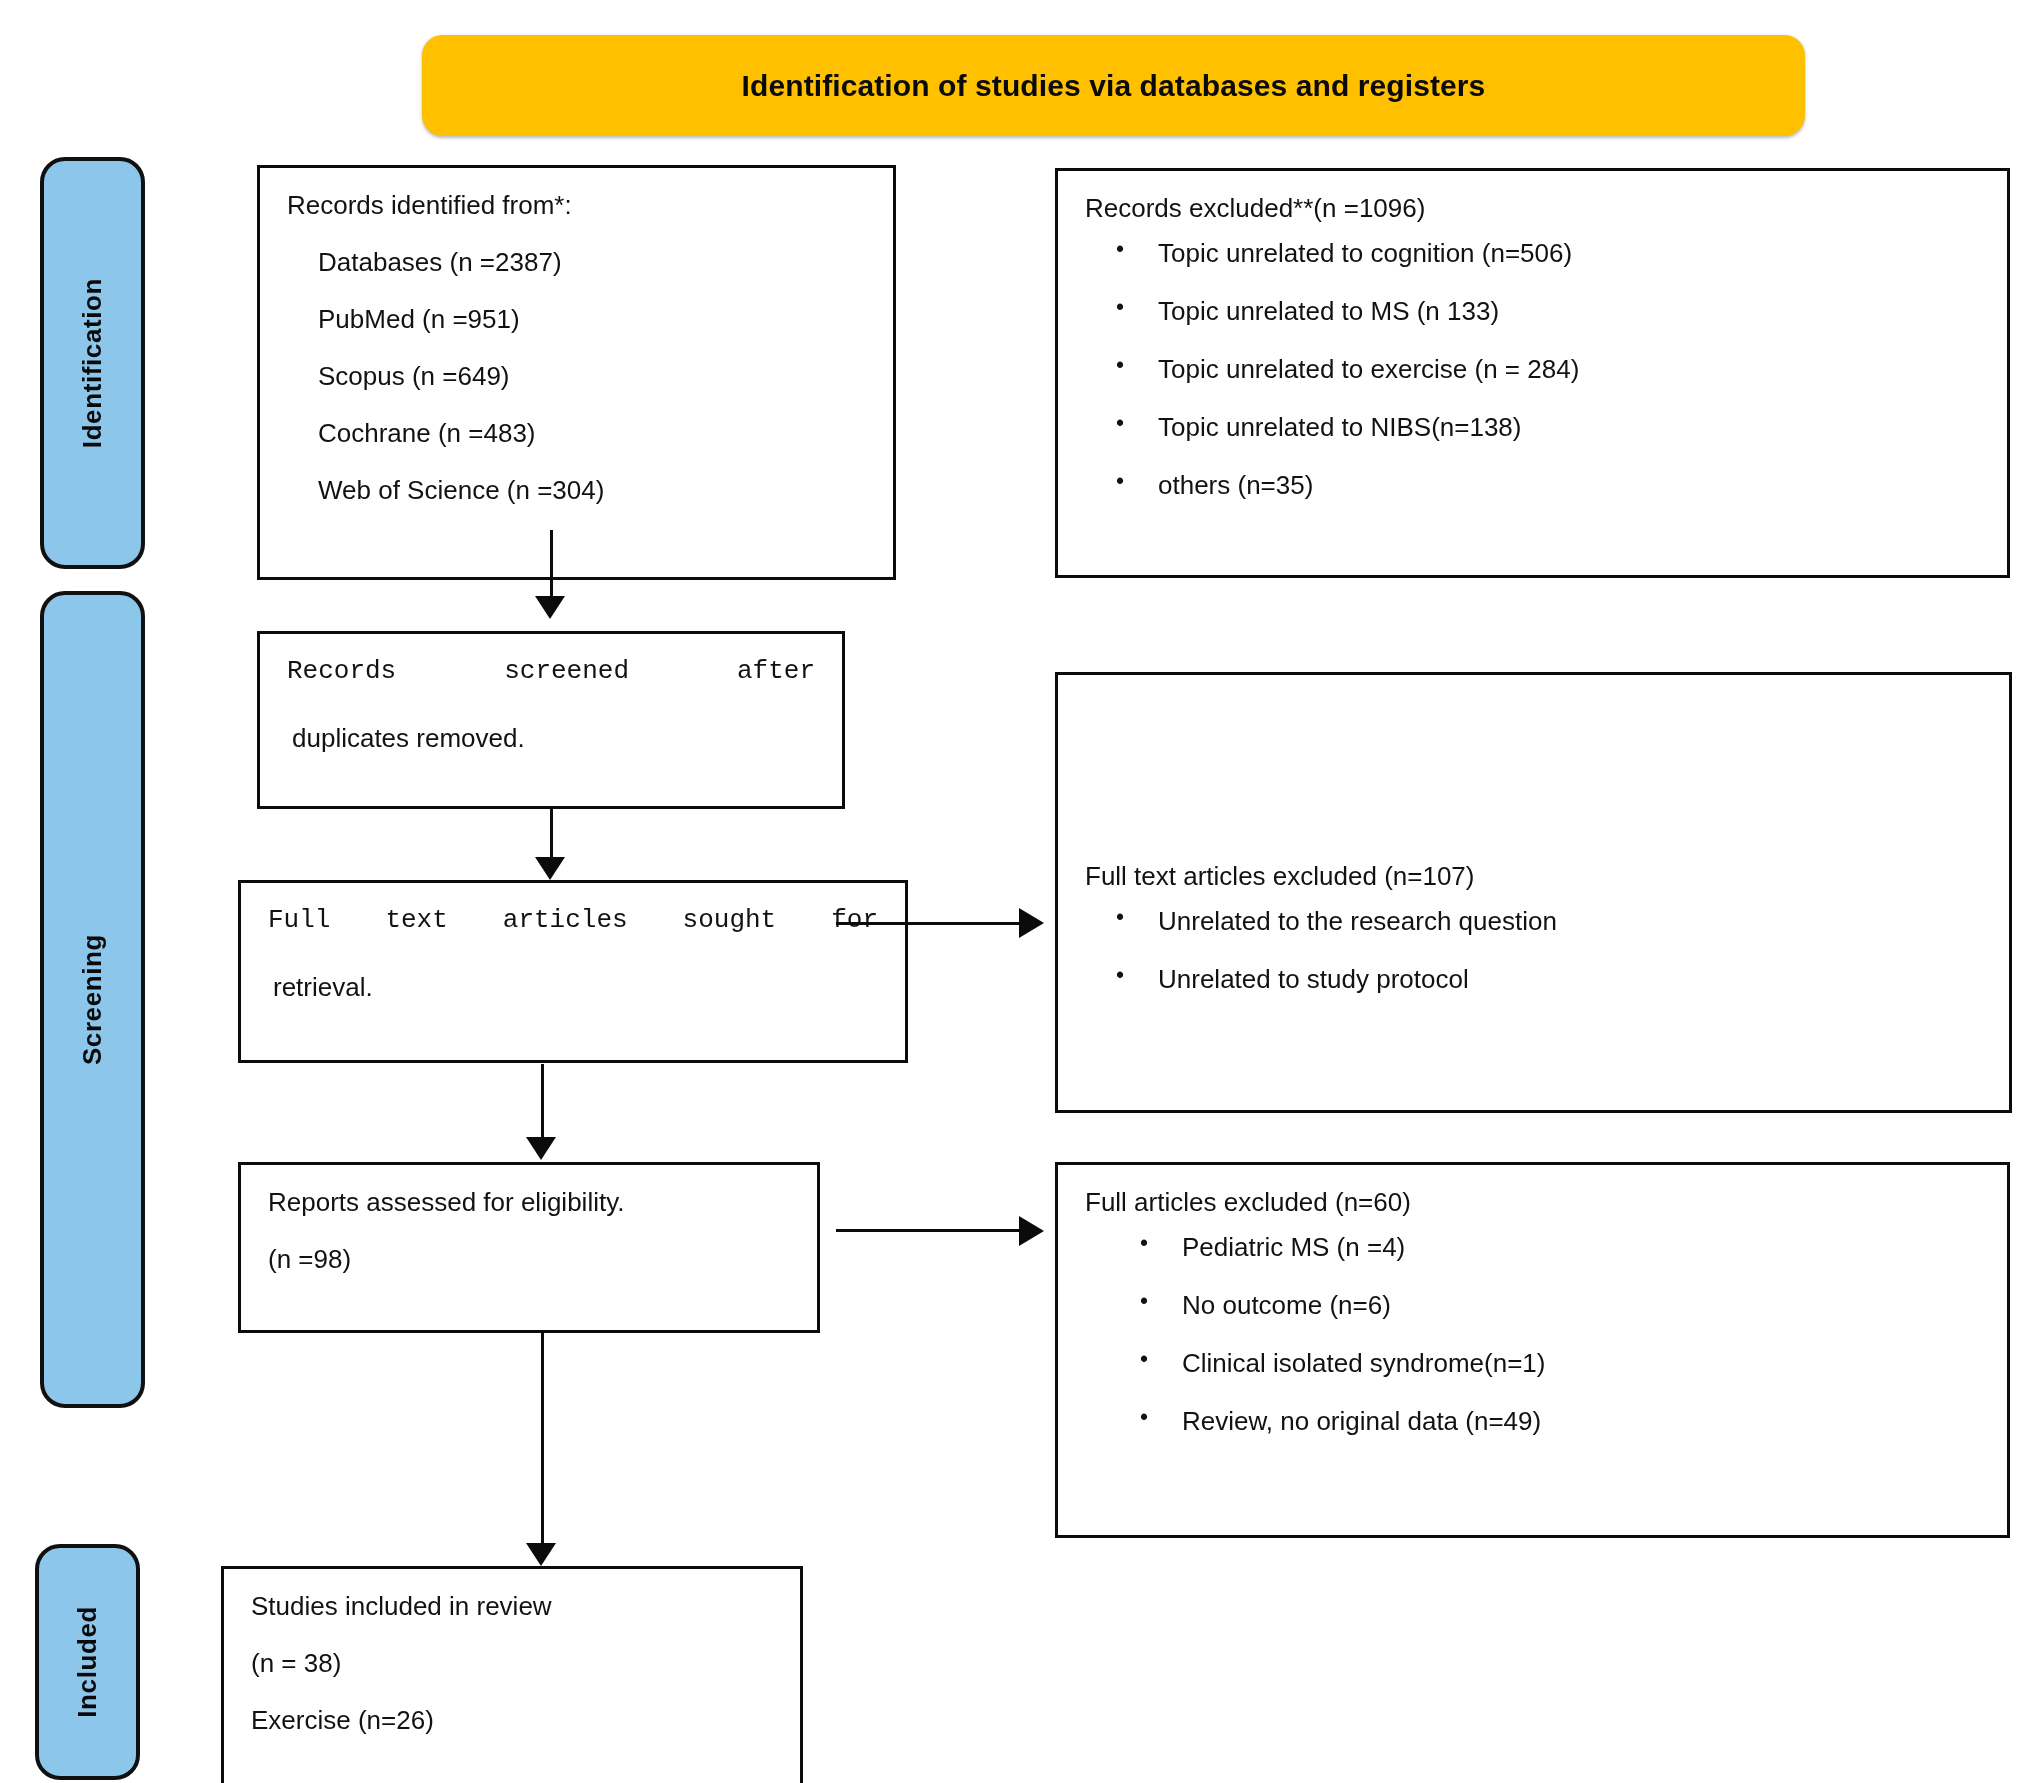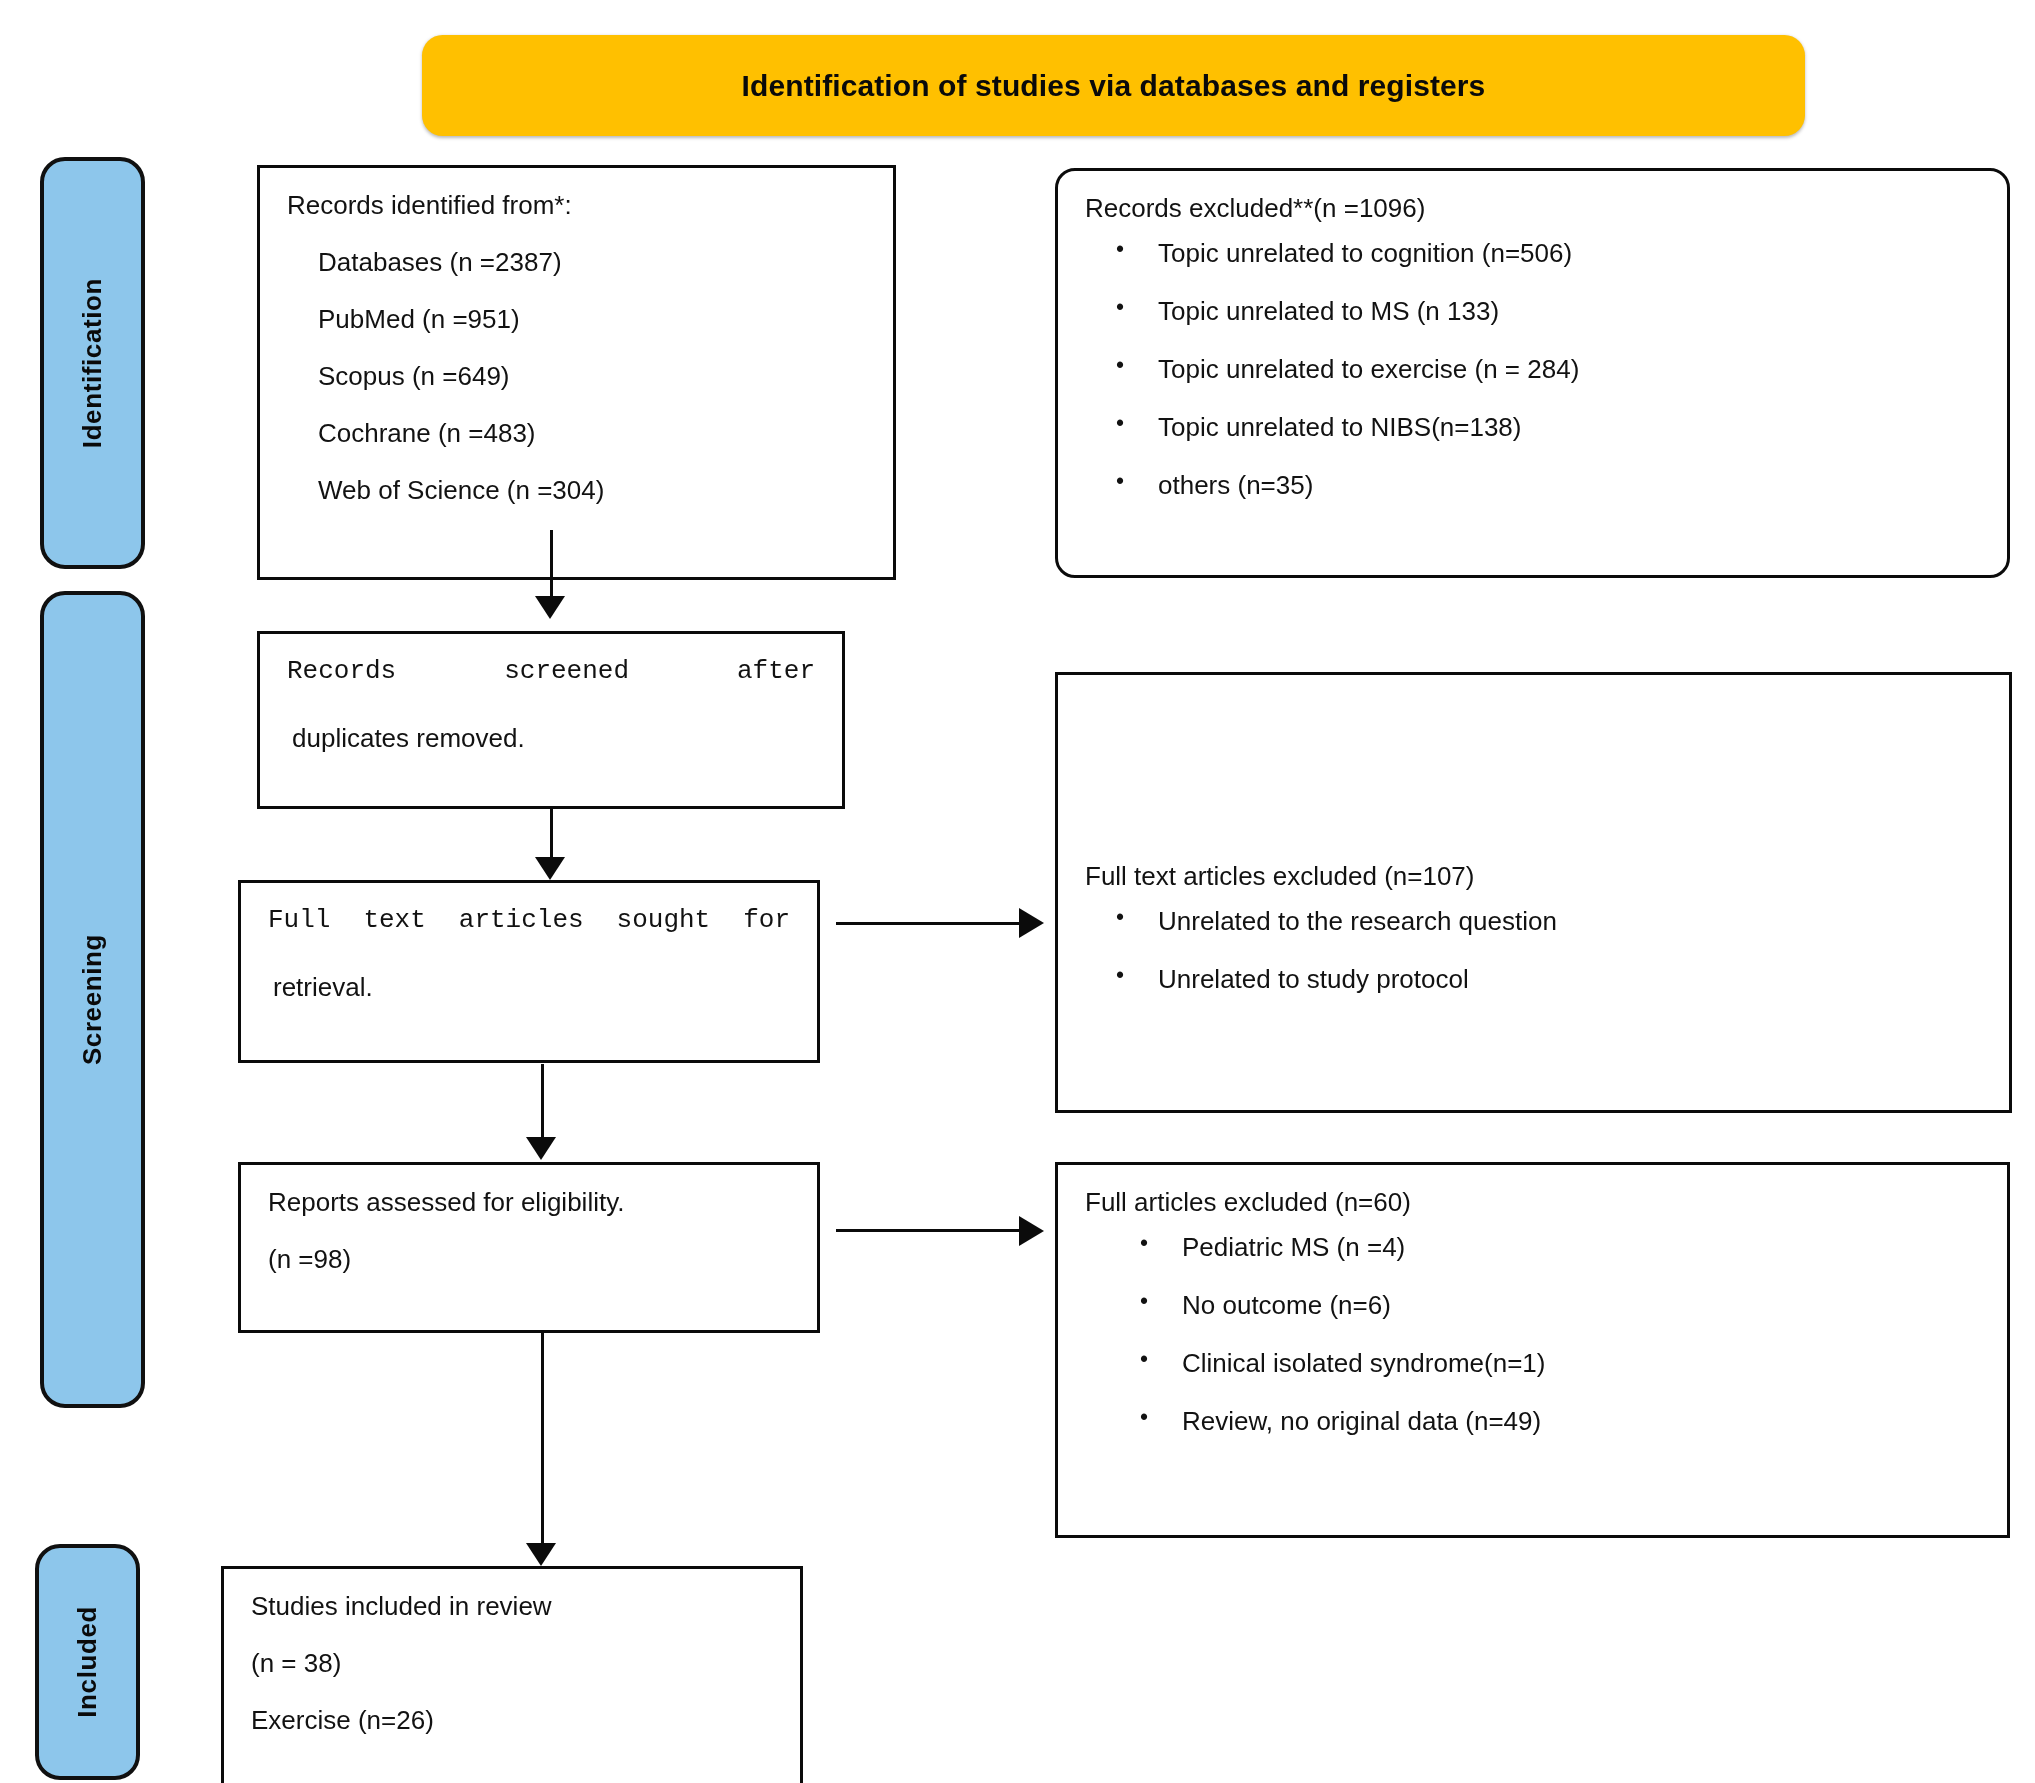--- a/index.html
+++ b/index.html
@@ -112,23 +112,23 @@
     content: "\2022";
     position: absolute;
     left: -42px;
     top: -2.3px;
     font-size: 23px;
     line-height: 1;
   }
 
   
   #box-identified       { left: 257px;  top: 165px;  width: 639px; height: 415px; }
-  #box-records-excluded { left: 1055px; top: 168px;  width: 955px; height: 410px; border-radius: 20px; }
+  #box-records-excluded { left: 1055px; top: 168px;  width: 955px; height: 410px; }
   #box-screened         { left: 257px;  top: 631px; width: 588px; height: 178px; }
-  #box-fulltext-sought  { left: 238px;  top: 880px; width: 582px; height: 183px; }
+  #box-fulltext-sought  { left: 238px;  top: 880px; width: 670px; height: 183px; }
   #box-fulltext-excl    { left: 1055px; top: 672px; width: 957px; height: 441px; }
   #box-reports-assessed { left: 238px;  top: 1162px; width: 582px; height: 171px; }
   #box-full-excl        { left: 1055px; top: 1162px; width: 955px; height: 376px; }
   #box-included         { left: 221px;  top: 1566px; width: 582px; height: 250px; }
 
   
   .vline {
     position: absolute;
     width: 2.8px;
     background: #0b0b0b;

